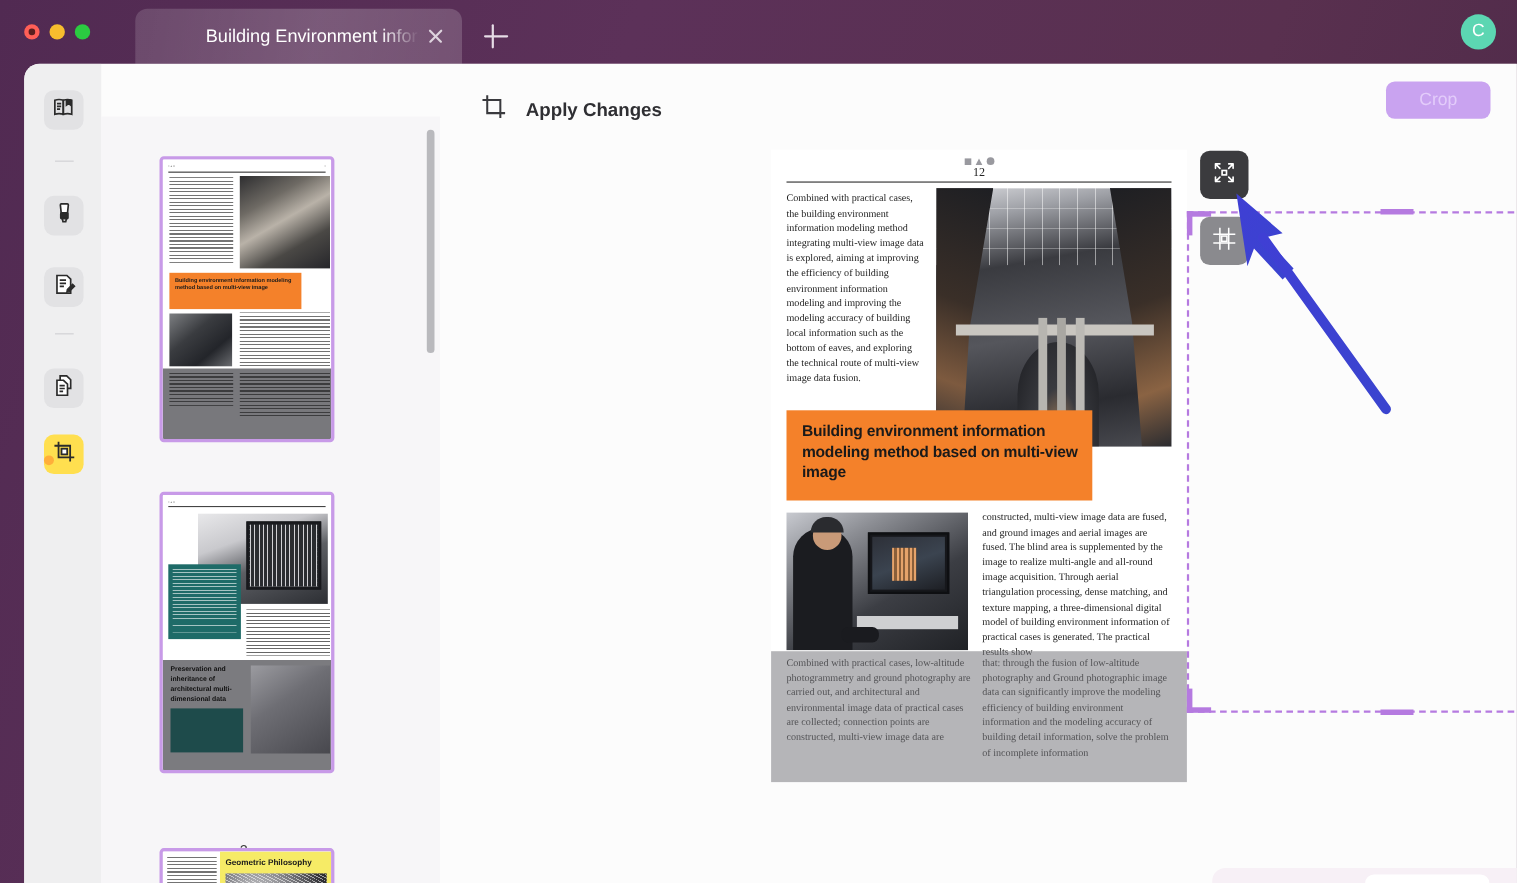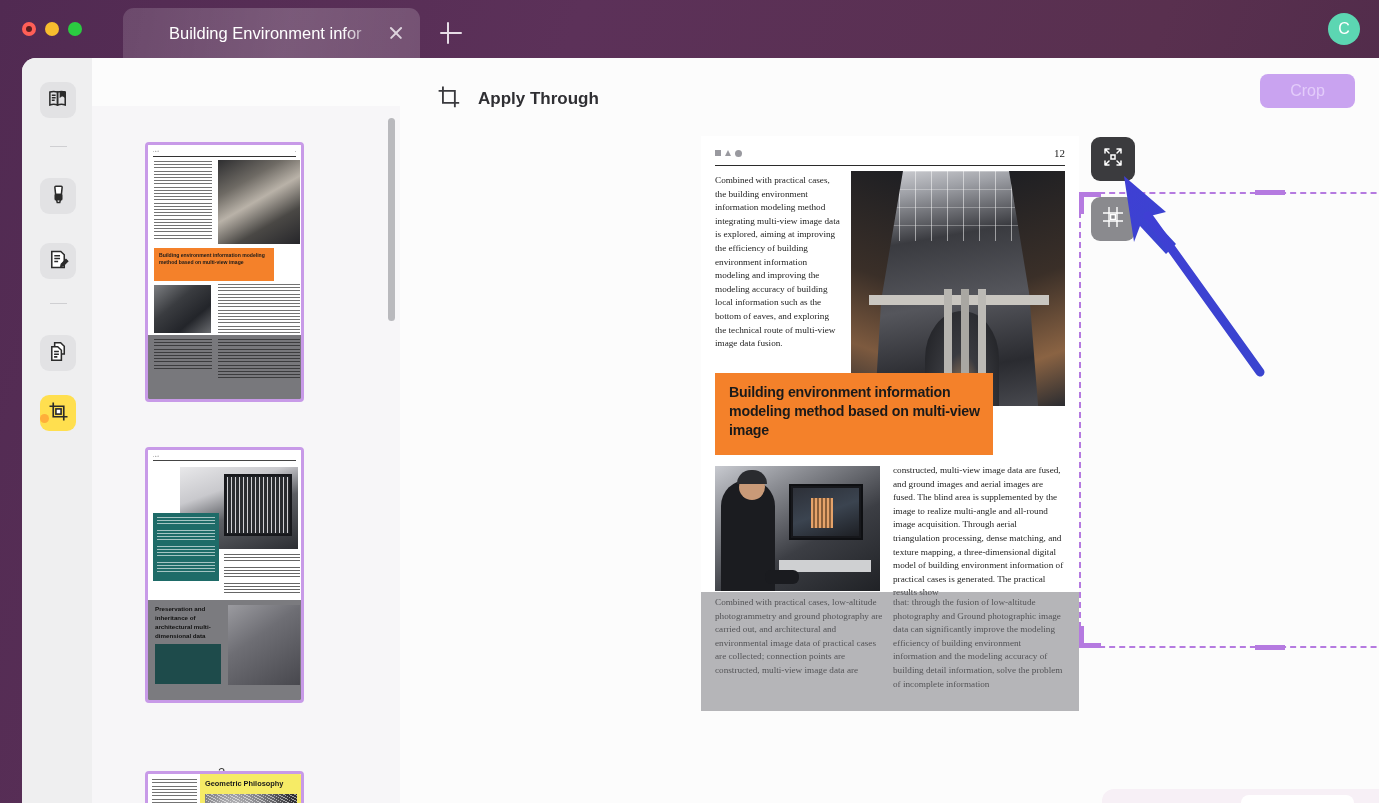--- a/index.html
+++ b/index.html
@@ -31,21 +31,21 @@
   .dot.yellow { background: #f7bd2e; }
   .dot.green { background: #2bcb41; }
 
   .tab {
     position: absolute; left: 123px; top: 8px; width: 297px; height: 50px;
     border-radius: 11px 11px 0 0;
     background: linear-gradient(100deg, rgba(255,255,255,0.14) 0%, rgba(255,255,255,0.21) 55%, rgba(255,255,255,0.17) 100%);
     display: flex; align-items: center;
   }
   .tab-title {
-    flex: 1; margin-left: 46px; color: #ffffff; font-size: 16.5px;
+    flex: 1; margin-left: 64px; color: #ffffff; font-size: 16.5px;
     white-space: nowrap; overflow: hidden;
     -webkit-mask-image: linear-gradient(to right, #000 82%, rgba(0,0,0,0) 100%);
     mask-image: linear-gradient(to right, #000 82%, rgba(0,0,0,0) 100%);
   }
   .tab-close {
     width: 30px; height: 30px; margin-right: 9px; position: relative; flex: none;
     cursor: pointer;
   }
   .tab-close::before, .tab-close::after {
     content: ""; position: absolute; left: 7px; top: 14px; width: 16px; height: 1.6px;
@@ -138,21 +138,21 @@
   }
 
   
   .page {
     position: absolute; left: 301px; top: 78px; width: 378px; height: 575px;
     background: #fff;
   }
   .page-shade { position: absolute; background: rgba(120,120,125,0.55); }
   .page-head {
     position: absolute; left: 14px; top: 7px; right: 14px; height: 20px;
-    display: flex; align-items: center; justify-content: space-between;
+    display: flex; align-items: center; justify-content: space-between; flex-direction: column;
   }
   .glyphs { display: flex; gap: 4px; align-items: center; }
   .g-sq { width: 6px; height: 6px; background: #99999f; }
   .g-tri {
     width: 0; height: 0; border-left: 3.5px solid transparent;
     border-right: 3.5px solid transparent; border-bottom: 6px solid #99999f;
   }
   .g-ci { width: 7px; height: 7px; border-radius: 50%; background: #99999f; }
   .pg-no { font-family: "Liberation Serif", serif; font-size: 11px; color: #222; }
   .head-rule {
@@ -371,21 +371,21 @@
 
     <div class="editor">
 
       <div class="apply-row">
         <span>
           <svg width="26" height="26" viewBox="0 0 24 24" fill="none" stroke="#3a3a3e" stroke-width="1.7">
             <path d="M6.4 2.4v15h15"></path>
             <path d="M2.4 6.4h15v15"></path>
           </svg>
         </span>
-        <span class="apply-label">Apply Through</span>
+        <span class="apply-label">Apply Changes</span>
       </div>
 
       <button class="crop-btn">Crop</button>
 
       <div class="page">
 
         <div class="page-head">
           <span class="glyphs">
             <span class="g-sq"></span>
             <span class="g-tri"></span>

